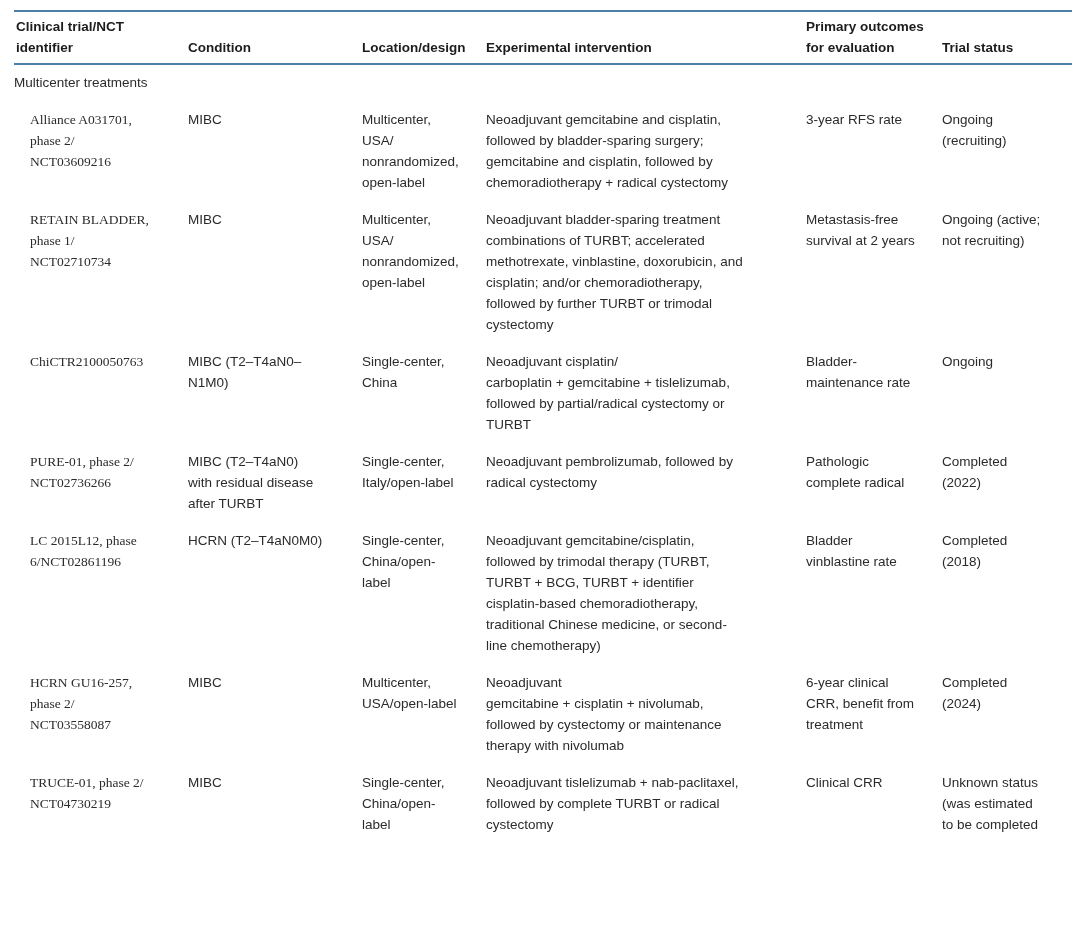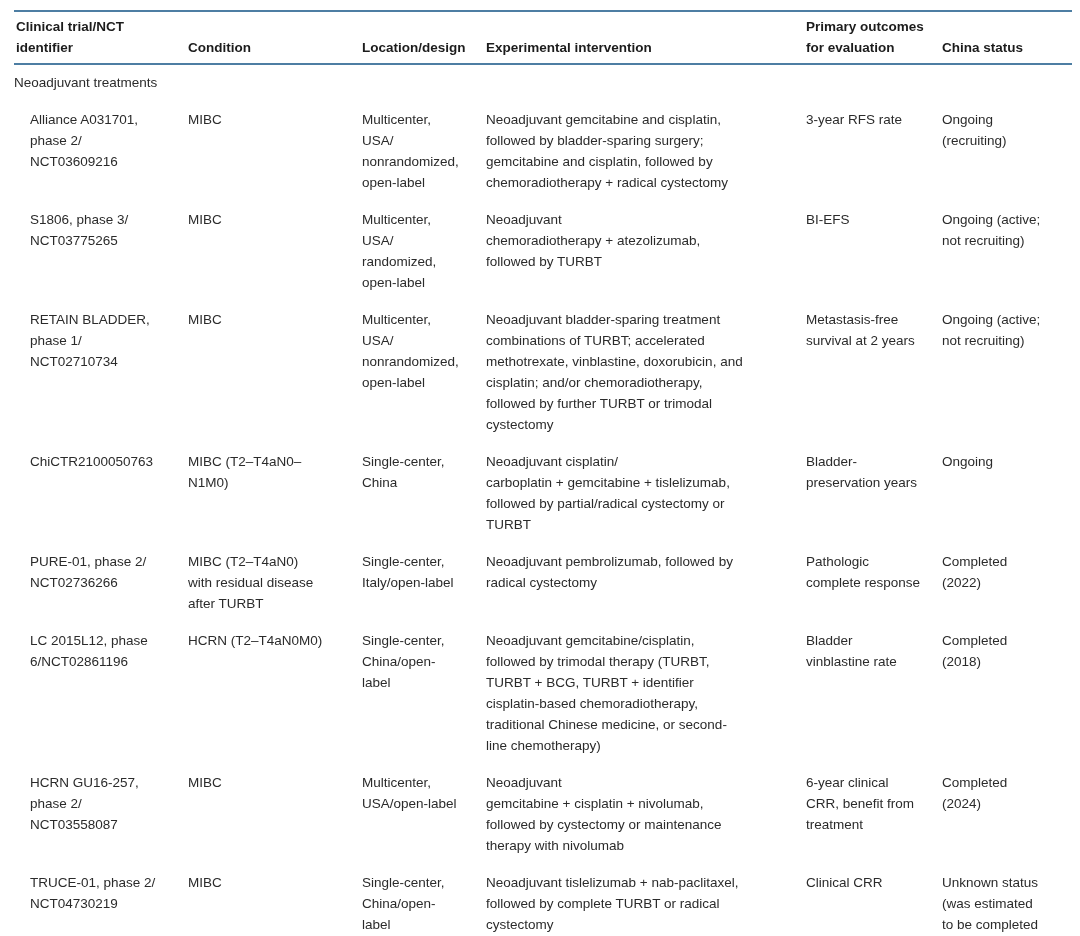--- a/index.html
+++ b/index.html
@@ -41,21 +41,21 @@
   td {
     text-align: left;
     vertical-align: top;
     padding: 0 10px 16px 0;
     white-space: pre-line;
   }
   tr.section-row td {
     padding: 7px 0 16px 0;
     white-space: normal;
   }
-  td.c-trial { padding-left: 16px; }
+  td.c-trial { padding-left: 16px; font-family: Liberation Serif, serif; }
 </style>
 </head>
 <body>
 
 <div class="page">
   <table class="trials">
     <colgroup>
       <col style="width:174px">
       <col style="width:174px">
       <col style="width:124px">
@@ -65,61 +65,46 @@
     </colgroup>
     <thead>
       <tr>
         <th class="c-trial">Clinical trial/NCT
 identifier</th>
         <th>Condition</th>
         <th>Location/design</th>
         <th>Experimental intervention</th>
         <th>Primary outcomes
 for evaluation</th>
-        <th>China status</th>
+        <th>Trial status</th>
       </tr>
     </thead>
     <tbody>
       <tr class="section-row">
-        <td colspan="6">Neoadjuvant treatments</td>
+        <td colspan="6">Multicenter treatments</td>
       </tr>
 
       <tr>
         <td class="c-trial">Alliance A031701,
 phase 2/
 NCT03609216</td>
         <td>MIBC</td>
         <td>Multicenter,
 USA/
 nonrandomized,
 open-label</td>
         <td>Neoadjuvant gemcitabine and cisplatin,
 followed by bladder-sparing surgery;
 gemcitabine and cisplatin, followed by
 chemoradiotherapy + radical cystectomy</td>
         <td>3-year RFS rate</td>
         <td>Ongoing
 (recruiting)</td>
       </tr>
 
-      <tr>
-        <td class="c-trial">S1806, phase 3/
-NCT03775265</td>
-        <td>MIBC</td>
-        <td>Multicenter,
-USA/
-randomized,
-open-label</td>
-        <td>Neoadjuvant
-chemoradiotherapy + atezolizumab,
-followed by TURBT</td>
-        <td>BI-EFS</td>
-        <td>Ongoing (active;
-not recruiting)</td>
-      </tr>
 
       <tr>
         <td class="c-trial">RETAIN BLADDER,
 phase 1/
 NCT02710734</td>
         <td>MIBC</td>
         <td>Multicenter,
 USA/
 nonrandomized,
 open-label</td>
@@ -139,36 +124,36 @@
         <td class="c-trial">ChiCTR2100050763</td>
         <td>MIBC (T2–T4aN0–
 N1M0)</td>
         <td>Single-center,
 China</td>
         <td>Neoadjuvant cisplatin/
 carboplatin + gemcitabine + tislelizumab,
 followed by partial/radical cystectomy or
 TURBT</td>
         <td>Bladder-
-preservation years</td>
+maintenance rate</td>
         <td>Ongoing</td>
       </tr>
 
       <tr>
         <td class="c-trial">PURE-01, phase 2/
 NCT02736266</td>
         <td>MIBC (T2–T4aN0)
 with residual disease
 after TURBT</td>
         <td>Single-center,
 Italy/open-label</td>
         <td>Neoadjuvant pembrolizumab, followed by
 radical cystectomy</td>
         <td>Pathologic
-complete response</td>
+complete radical</td>
         <td>Completed
 (2022)</td>
       </tr>
 
       <tr>
         <td class="c-trial">LC 2015L12, phase
 6/NCT02861196</td>
         <td>HCRN (T2–T4aN0M0)</td>
         <td>Single-center,
 China/open-

